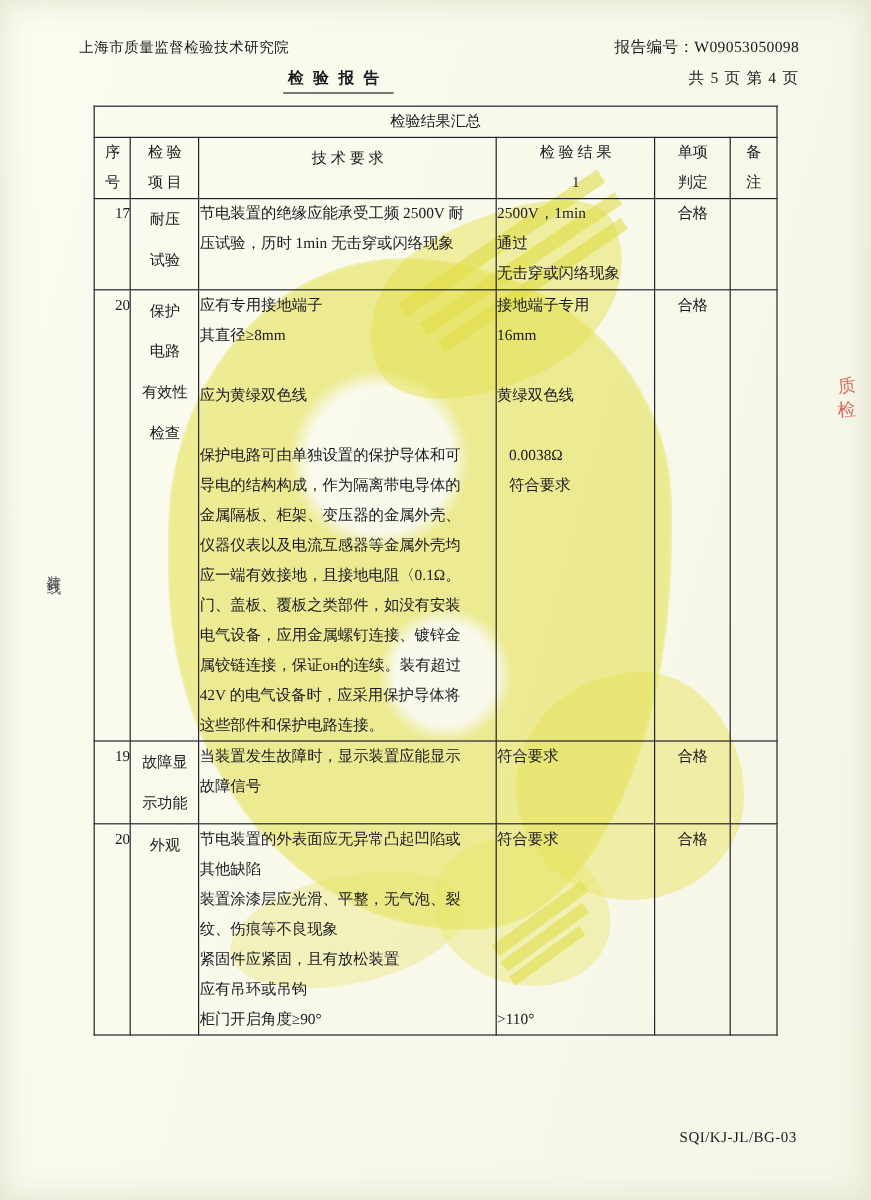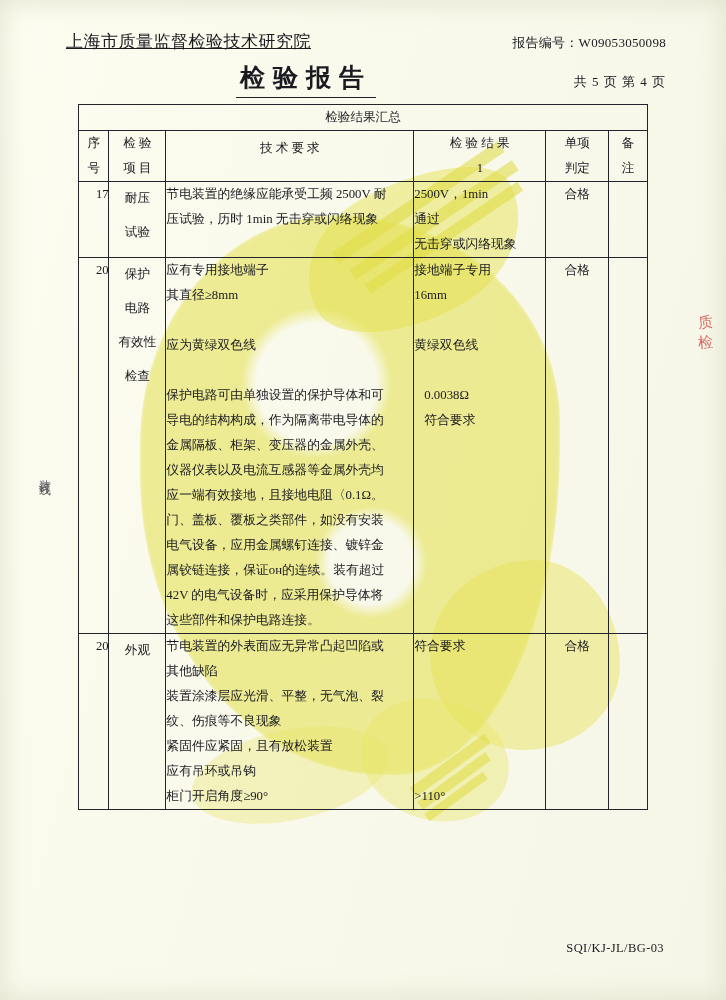--- a/index.html
+++ b/index.html
@@ -120,53 +120,52 @@
     left: 66px;
     top: 30px;
     width: 600px;
   }
   .hdr-row1 {
     display: flex;
     align-items: baseline;
     justify-content: space-between;
   }
   .org-name {
-    font-size: 17px;
+    font-size: 12px;
     letter-spacing: 0.5px;
-    text-decoration: underline;
   }
   .report-no {
     font-size: 13px;
     letter-spacing: 0.3px;
   }
   .hdr-row2 {
     display: flex;
     align-items: baseline;
     justify-content: space-between;
     margin-top: 8px;
     padding-left: 170px;
   }
   .doc-title {
-    font-size: 25px;
+    font-size: 13px;
     font-weight: bold;
     letter-spacing: 8px;
     border-bottom: 1.6px solid #20202a;
     padding: 0 4px 3px 4px;
   }
   .page-count {
     font-size: 13px;
     letter-spacing: 1px;
     white-space: nowrap;
   }
 
   
   table.report {
     position: absolute;
     left: 78px;
-    top: 104px;
+    top: 88px;
     width: 570px;
     border-collapse: collapse;
     table-layout: fixed;
     background: transparent;
   }
   table.report td, table.report th {
     border: 1px solid #23232c;
     padding: 0;
     vertical-align: top;
     font-weight: normal;
@@ -214,21 +213,21 @@
     text-align: right;
     font-size: 12.8px;
     padding-top: 5px;
   }
   .vitem {
     text-align: center;
     font-size: 12.8px;
     line-height: 34px;
     padding-top: 3px;
   }
-  .vitem p { margin: 0; line-height: 34px; font-family: Liberation Mono, monospace; }
+  .vitem p { margin: 0; line-height: 34px; }
 
   .side-note {
     position: absolute;
     left: 36px;
     top: 470px;
     font-size: 12px;
     letter-spacing: 2px;
     color: #3a3a42;
     writing-mode: vertical-rl;
     text-orientation: upright;
@@ -368,20 +367,36 @@
           <p>&nbsp;</p>
           <p>黄绿双色线</p>
           <p>&nbsp;</p>
           <p class="left">0.0038Ω</p>
           <p class="left">符合要求</p>
         </td>
         <td class="judge">合格</td>
         <td>&nbsp;</td>
       </tr>
 
+      <tr>
+        <td class="vnum">19</td>
+        <td class="vitem">
+          <p>故障显</p>
+          <p>示功能</p>
+        </td>
+        <td class="cell-pad lines">
+          <p>当装置发生故障时，显示装置应能显示</p>
+          <p>故障信号</p>
+        </td>
+        <td class="cell-pad res">
+          <p>符合要求</p>
+        </td>
+        <td class="judge">合格</td>
+        <td>&nbsp;</td>
+      </tr>
 
       <tr>
         <td class="vnum">20</td>
         <td class="vitem">
           <p>外观</p>
         </td>
         <td class="cell-pad lines">
           <p>节电装置的外表面应无异常凸起凹陷或</p>
           <p>其他缺陷</p>
           <p>装置涂漆层应光滑、平整，无气泡、裂</p>

